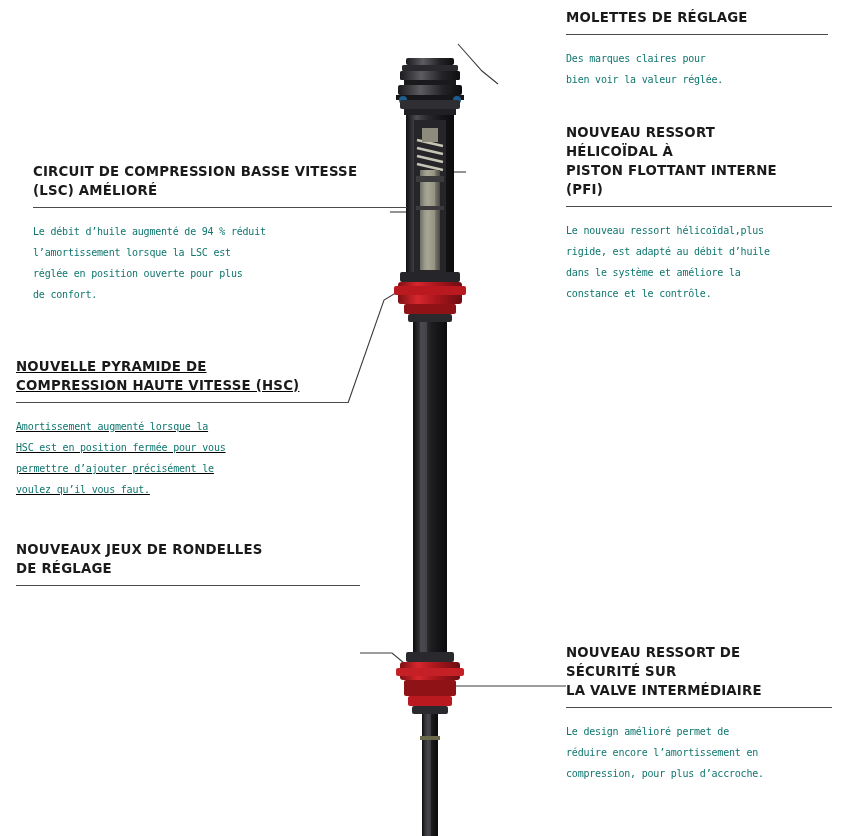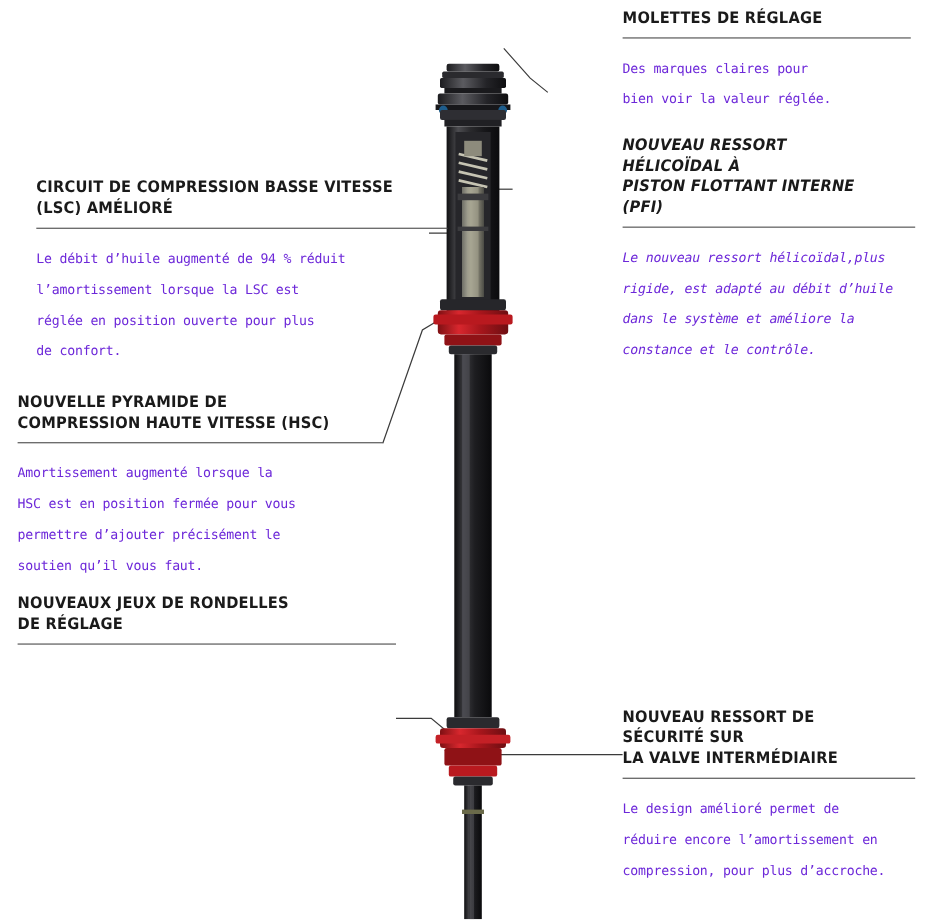--- a/index.html
+++ b/index.html
@@ -36,23 +36,23 @@
     transform-origin: left top;
     white-space: pre-line;
   }
   .callout .rule {
     height: 1px;
     background: #4a4a4a;
     margin: 7px 0 13px 0;
   }
   .callout .body {
     font-family: "DejaVu Sans Mono", monospace;
-    font-size: 12px;
-    line-height: 28px;
-    color: #6d28d9;
+    font-size: 10px;
+    line-height: 21px;
+    color: #0f766e;
     white-space: pre-line;
     letter-spacing: -0.2px;
   }
 
   
   .callout.right .rule { background: #4a4a4a; }
 
   
   #leaders {
     position: absolute;
@@ -176,48 +176,48 @@
     <rect x="50" y="736" width="20" height="4" fill="#6a6a4a"></rect>
   </svg>
 
   <div class="callout right" style="left:566px; top:8px; width:262px;">
     <div class="title">MOLETTES DE RÉGLAGE</div>
     <div class="rule"></div>
     <div class="body">Des marques claires pour
 bien voir la valeur réglée.</div>
   </div>
 
-  <div class="callout right" style="left:566px; top:123px; width:266px;font-style:italic;">
+  <div class="callout right" style="left:566px; top:123px; width:266px;">
     <div class="title">NOUVEAU RESSORT HÉLICOÏDAL À
 PISTON FLOTTANT INTERNE (PFI)</div>
     <div class="rule"></div>
     <div class="body">Le nouveau ressort hélicoïdal,plus
 rigide, est adapté au débit d’huile
 dans le système et améliore la
 constance et le contrôle.</div>
   </div>
 
   <div class="callout left" style="left:33px; top:162px; width:374px;">
     <div class="title">CIRCUIT DE COMPRESSION BASSE VITESSE
 (LSC) AMÉLIORÉ</div>
     <div class="rule"></div>
     <div class="body">Le débit d’huile augmenté de 94 % réduit
 l’amortissement lorsque la LSC est
 réglée en position ouverte pour plus
 de confort.</div>
   </div>
 
-  <div class="callout left" style="left:16px; top:357px; width:332px;">
+  <div class="callout left" style="left:16px; top:357px; width:332px;text-decoration:underline;">
     <div class="title">NOUVELLE PYRAMIDE DE
 COMPRESSION HAUTE VITESSE (HSC)</div>
     <div class="rule"></div>
     <div class="body">Amortissement augmenté lorsque la
 HSC est en position fermée pour vous
 permettre d’ajouter précisément le
-soutien qu’il vous faut.</div>
+voulez qu’il vous faut.</div>
   </div>
 
   <div class="callout left" style="left:16px; top:540px; width:344px;">
     <div class="title">NOUVEAUX JEUX DE RONDELLES
 DE RÉGLAGE</div>
     <div class="rule"></div>
   </div>
 
   <div class="callout right" style="left:566px; top:643px; width:266px;">
     <div class="title">NOUVEAU RESSORT DE SÉCURITÉ SUR

